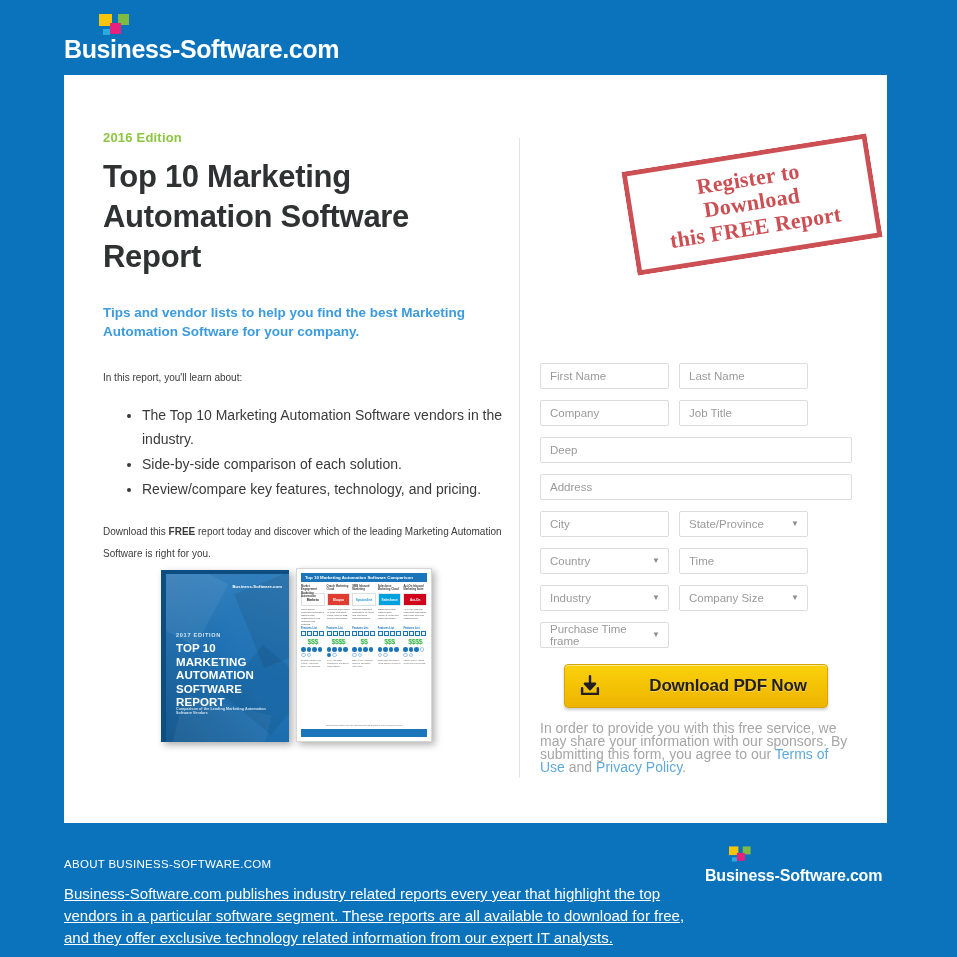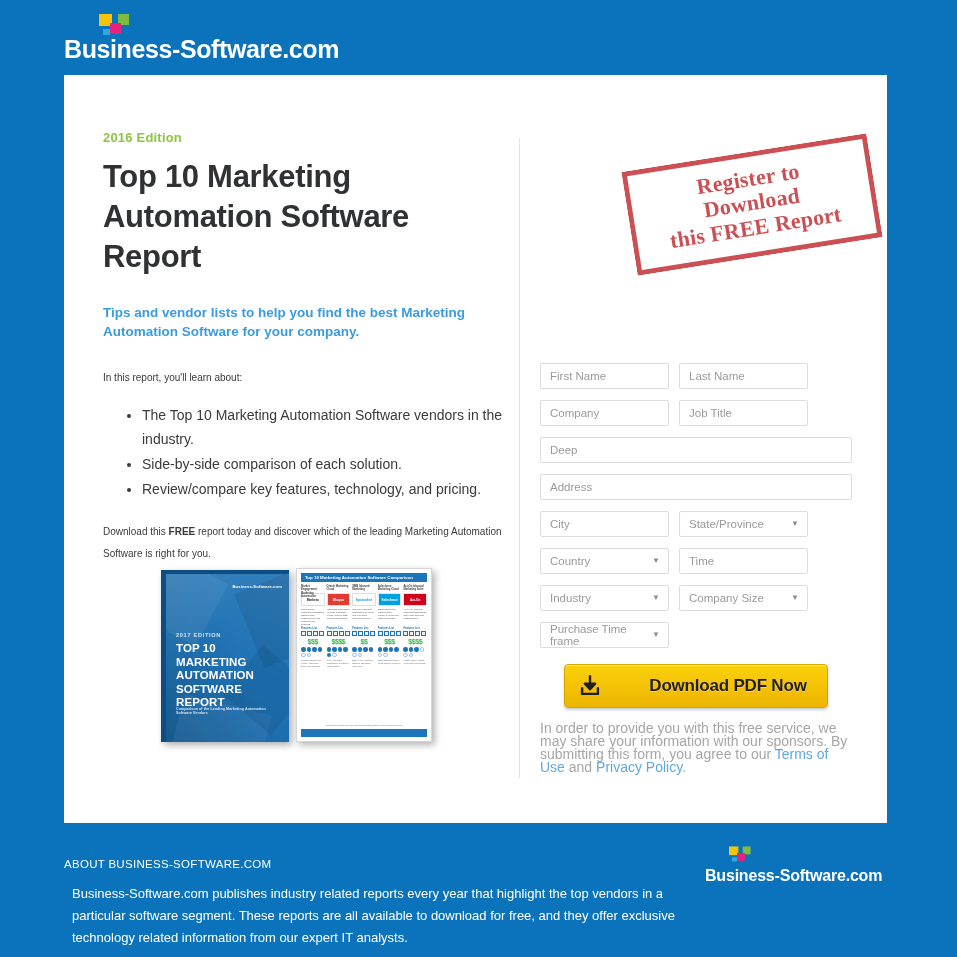--- a/index.html
+++ b/index.html
@@ -191,21 +191,21 @@
 
   
   .footer { position:absolute; left:0; top:823px; width:957px; height:134px; }
   .footer-about {
     position:absolute; left:64px; top:35px; width:630px;
   }
   .footer-heading {
     font-size:11.5px; font-weight:normal; color:#FFFFFF; letter-spacing:0.3px;
     margin:0 0 13px 0;
   }
-  .footer-body { font-size:13px; line-height:22px; color:#FFFFFF; margin:8px; }
+  .footer-body { font-size:15px; line-height:22px; color:#FFFFFF; margin:0;text-decoration:underline; }
   .footer-logo { position:absolute; right:52px; top:22px; width:200px; text-align:left; }
   .footer-logo .logo-squares { margin-left:24px; transform:scale(0.72); transform-origin:left top; }
 </style>
 </head>
 <body>
 
 <div class="site-header">
   <div class="logo-squares">
     <i class="sq-yellow"></i>
     <i class="sq-green"></i>

